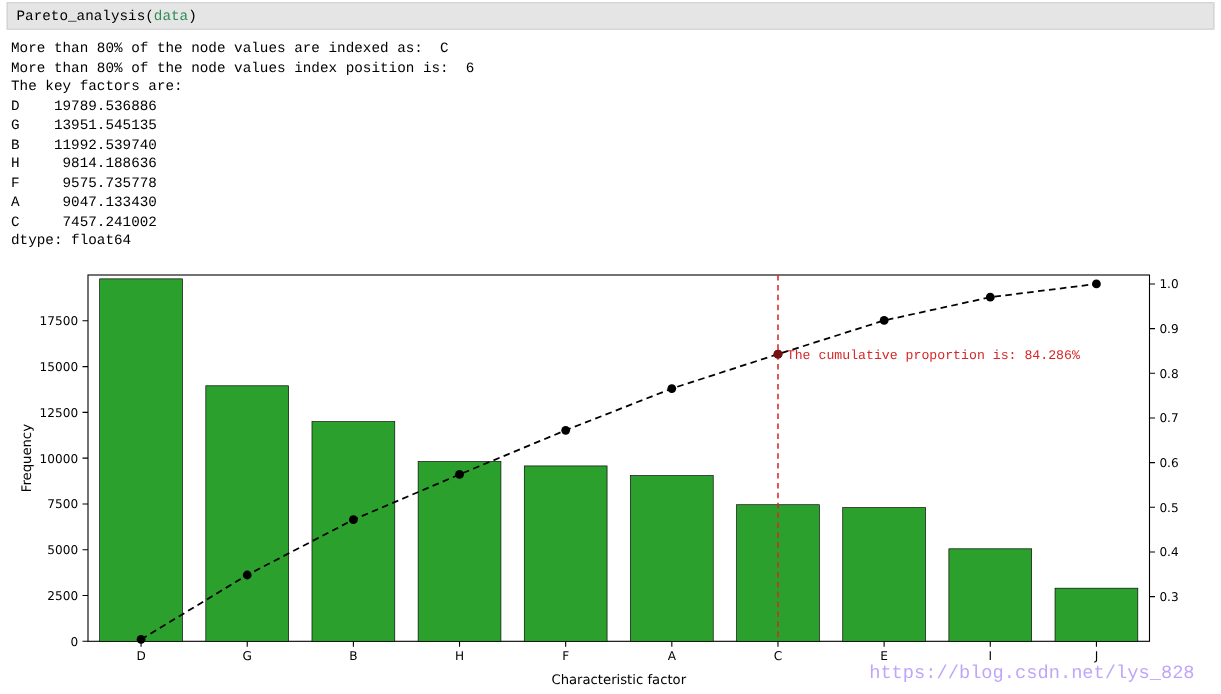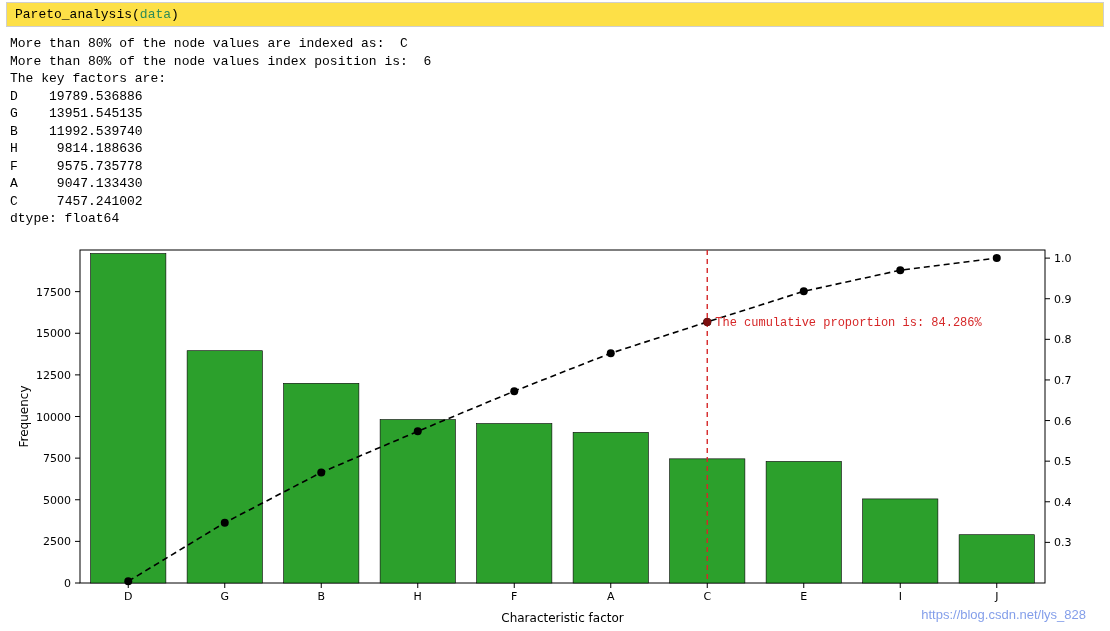--- a/index.html
+++ b/index.html
@@ -6,21 +6,21 @@
   body {
     margin: 0;
     padding: 0;
     font-family: "Courier New", monospace;
     font-size: 13px;
     background: #fff;
     width: 1110px;
   }
   .code-cell {
     border: 1px solid #cfcfcf;
-    background: #fde047;
+    background: #e5e5e5;
     padding: 4px 8px;
     margin: 2px 6px 8px 6px;
     font-family: "Courier New", monospace;
   }
   .fn-name { color: #000; }
   .paren { color: #000; }
   .arg { color: #2e8b57; }
   .output-text {
     padding: 0 10px 6px 10px;
     white-space: pre;
@@ -45,23 +45,23 @@
   .bar { fill: #2ca02c; stroke: #000; stroke-width: 0.6; }
   .spine { stroke: #000; stroke-width: 1; fill: none; }
   .cumline { stroke: #000; stroke-width: 1.6; stroke-dasharray: 6 4; fill: none; }
   .marker { fill: #000; }
   .vline { stroke: #d62728; stroke-width: 1.4; stroke-dasharray: 5 4; }
   .ann { fill: #d62728; font-family: "Courier New", monospace; font-size: 12px; }
   .watermark {
     position: absolute;
     right: 14px;
     bottom: 6px;
-    color: #1d4ed8;
-    font-family: Liberation Sans, sans-serif;
-    font-size: 13px;
+    color: #8b5cf6;
+    font-family: Liberation Mono, monospace;
+    font-size: 17px;
     opacity: 0.55;
     pointer-events: none;
   }
 </style>
 </head>
 <body>
 
 <div class="code-cell">
   <span class="fn-name">Pareto_analysis</span><span class="paren">(</span><span class="arg">data</span><span class="paren">)</span>
 </div>

